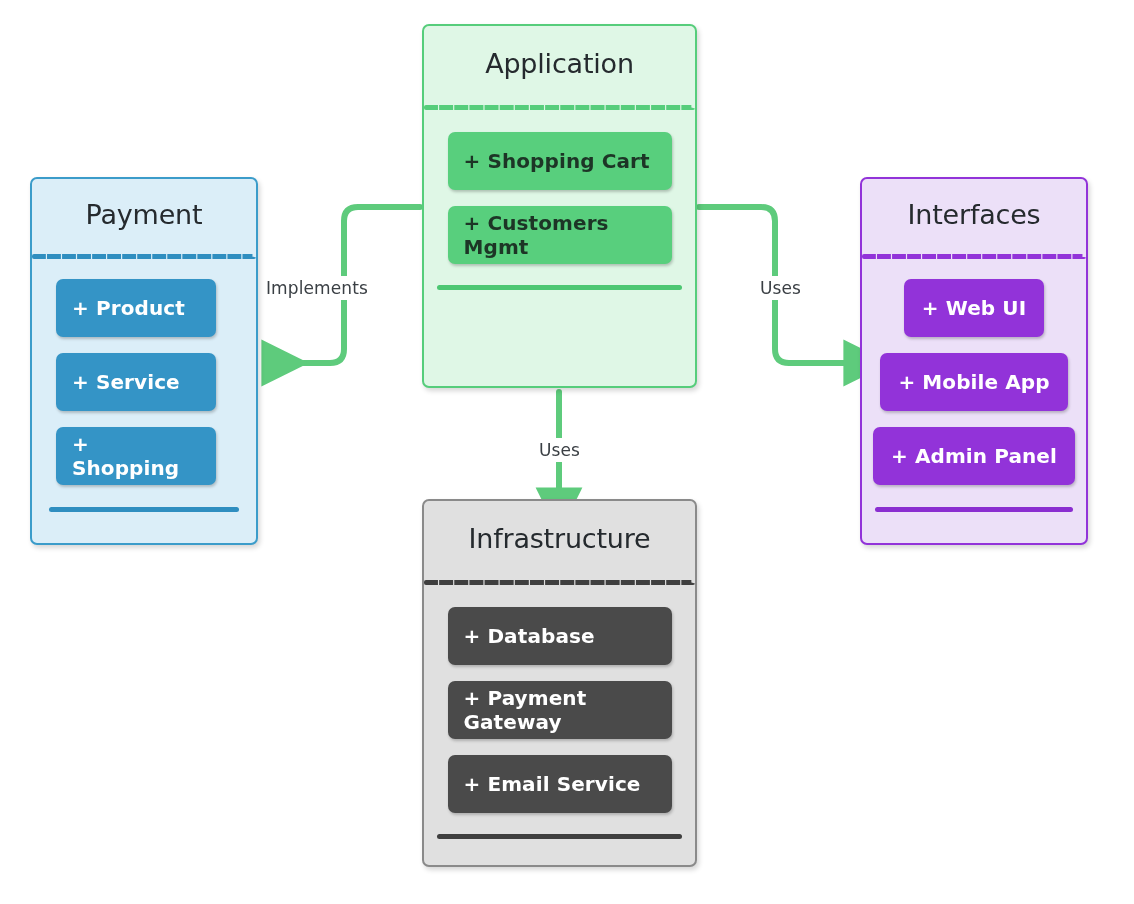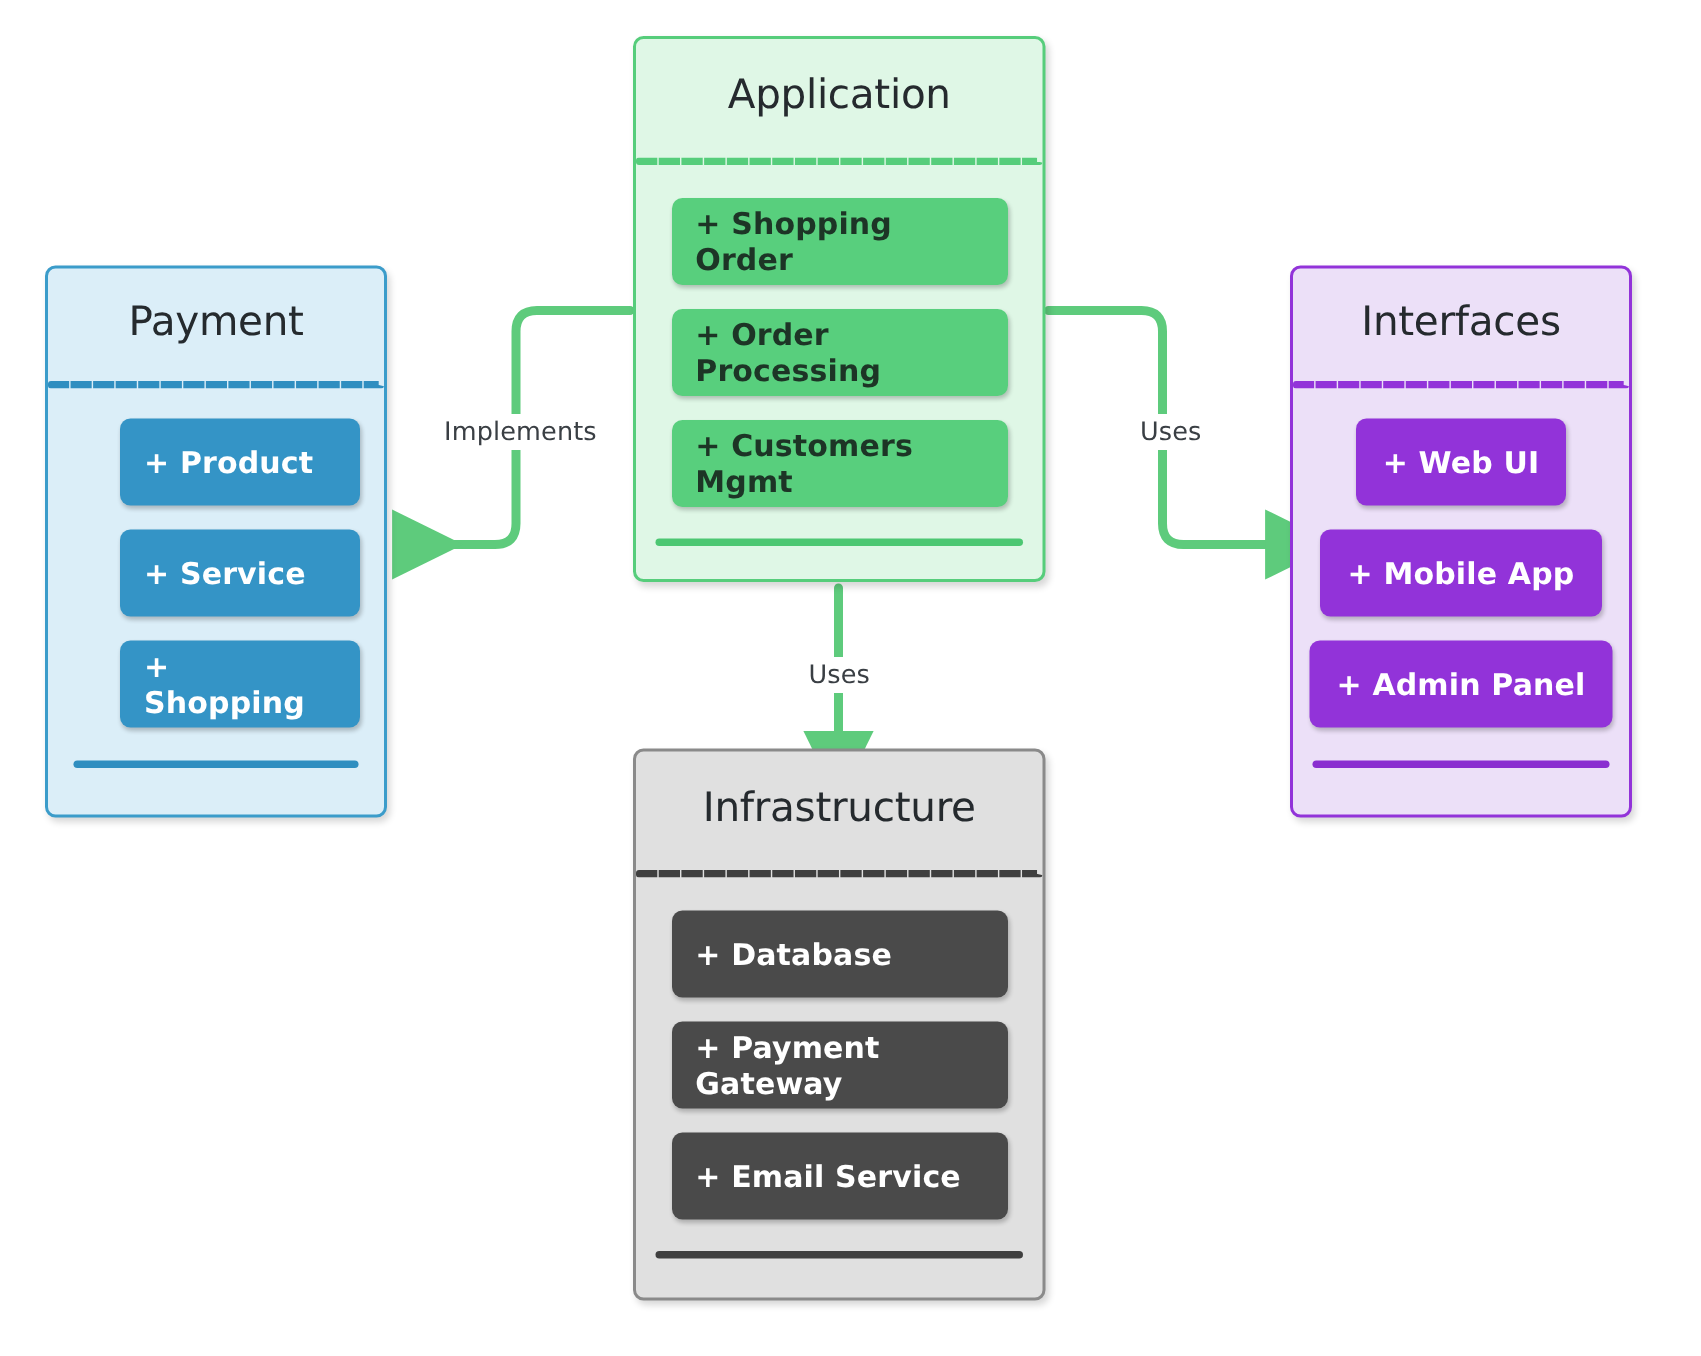--- a/index.html
+++ b/index.html
@@ -74,21 +74,21 @@
 
   
   #pkg-domain {
     left: 30px;  top: 177px;
     width: 228px; height: 368px;
     background: #dbeef8;
     border-color: #3b9cca;
     padding: 22px 0 0 0;
   }
   #pkg-domain .pkg-sep { border-top-color: #2f8ec0; margin-top: 26px; }
-  #pkg-domain .pkg-items { padding: 20px 16px 0 0; align-items: flex-end; }
+  #pkg-domain .pkg-items { padding: 20px 16px 0 0; align-items: center; }
   #pkg-domain .pkg-item {
     background: #3494c6;
     height: 58px;
     padding: 0 16px;
     margin-bottom: 16px;
     width: 160px;
     justify-content: flex-start;
   }
   #pkg-domain .pkg-footbar {
     background: #2f8ec0; height: 5px; width: 190px; margin-top: 6px;
@@ -170,21 +170,21 @@
   }
   .edge-label {
     position: absolute;
     font-size: 17px;
     color: #3a3f44;
     background: #ffffff;
     padding: 2px 6px;
     white-space: nowrap;
     letter-spacing: 0.1px;
   }
-  #label-implements { left: 290px; top: 276px; }
+  #label-implements { left: 260px; top: 276px; }
   #label-uses-interfaces { left: 754px; top: 276px; }
   #label-uses-infrastructure { left: 533px; top: 438px; }
 </style>
 </head>
 <body>
 
 <div id="canvas">
 
   <svg id="connectors" viewBox="0 0 1134 904" width="1134" height="904">
     <defs>
@@ -218,22 +218,21 @@
       <div class="pkg-item">+ Service</div>
       <div class="pkg-item">+ Shopping</div>
     </div>
     <div class="pkg-footbar"></div>
   </div>
 
   <div class="pkg" id="pkg-application">
     <div class="pkg-title">Application</div>
     <div class="pkg-sep"></div>
     <div class="pkg-items">
-      <div class="pkg-item">+ Shopping Order</div>
-      <div class="pkg-item">+ Order Processing</div>
+      <div class="pkg-item">+ Shopping Cart</div>
       <div class="pkg-item">+ Customers Mgmt</div>
     </div>
     <div class="pkg-footbar"></div>
   </div>
 
   <div class="pkg" id="pkg-infrastructure">
     <div class="pkg-title">Infrastructure</div>
     <div class="pkg-sep"></div>
     <div class="pkg-items">
       <div class="pkg-item">+ Database</div>

